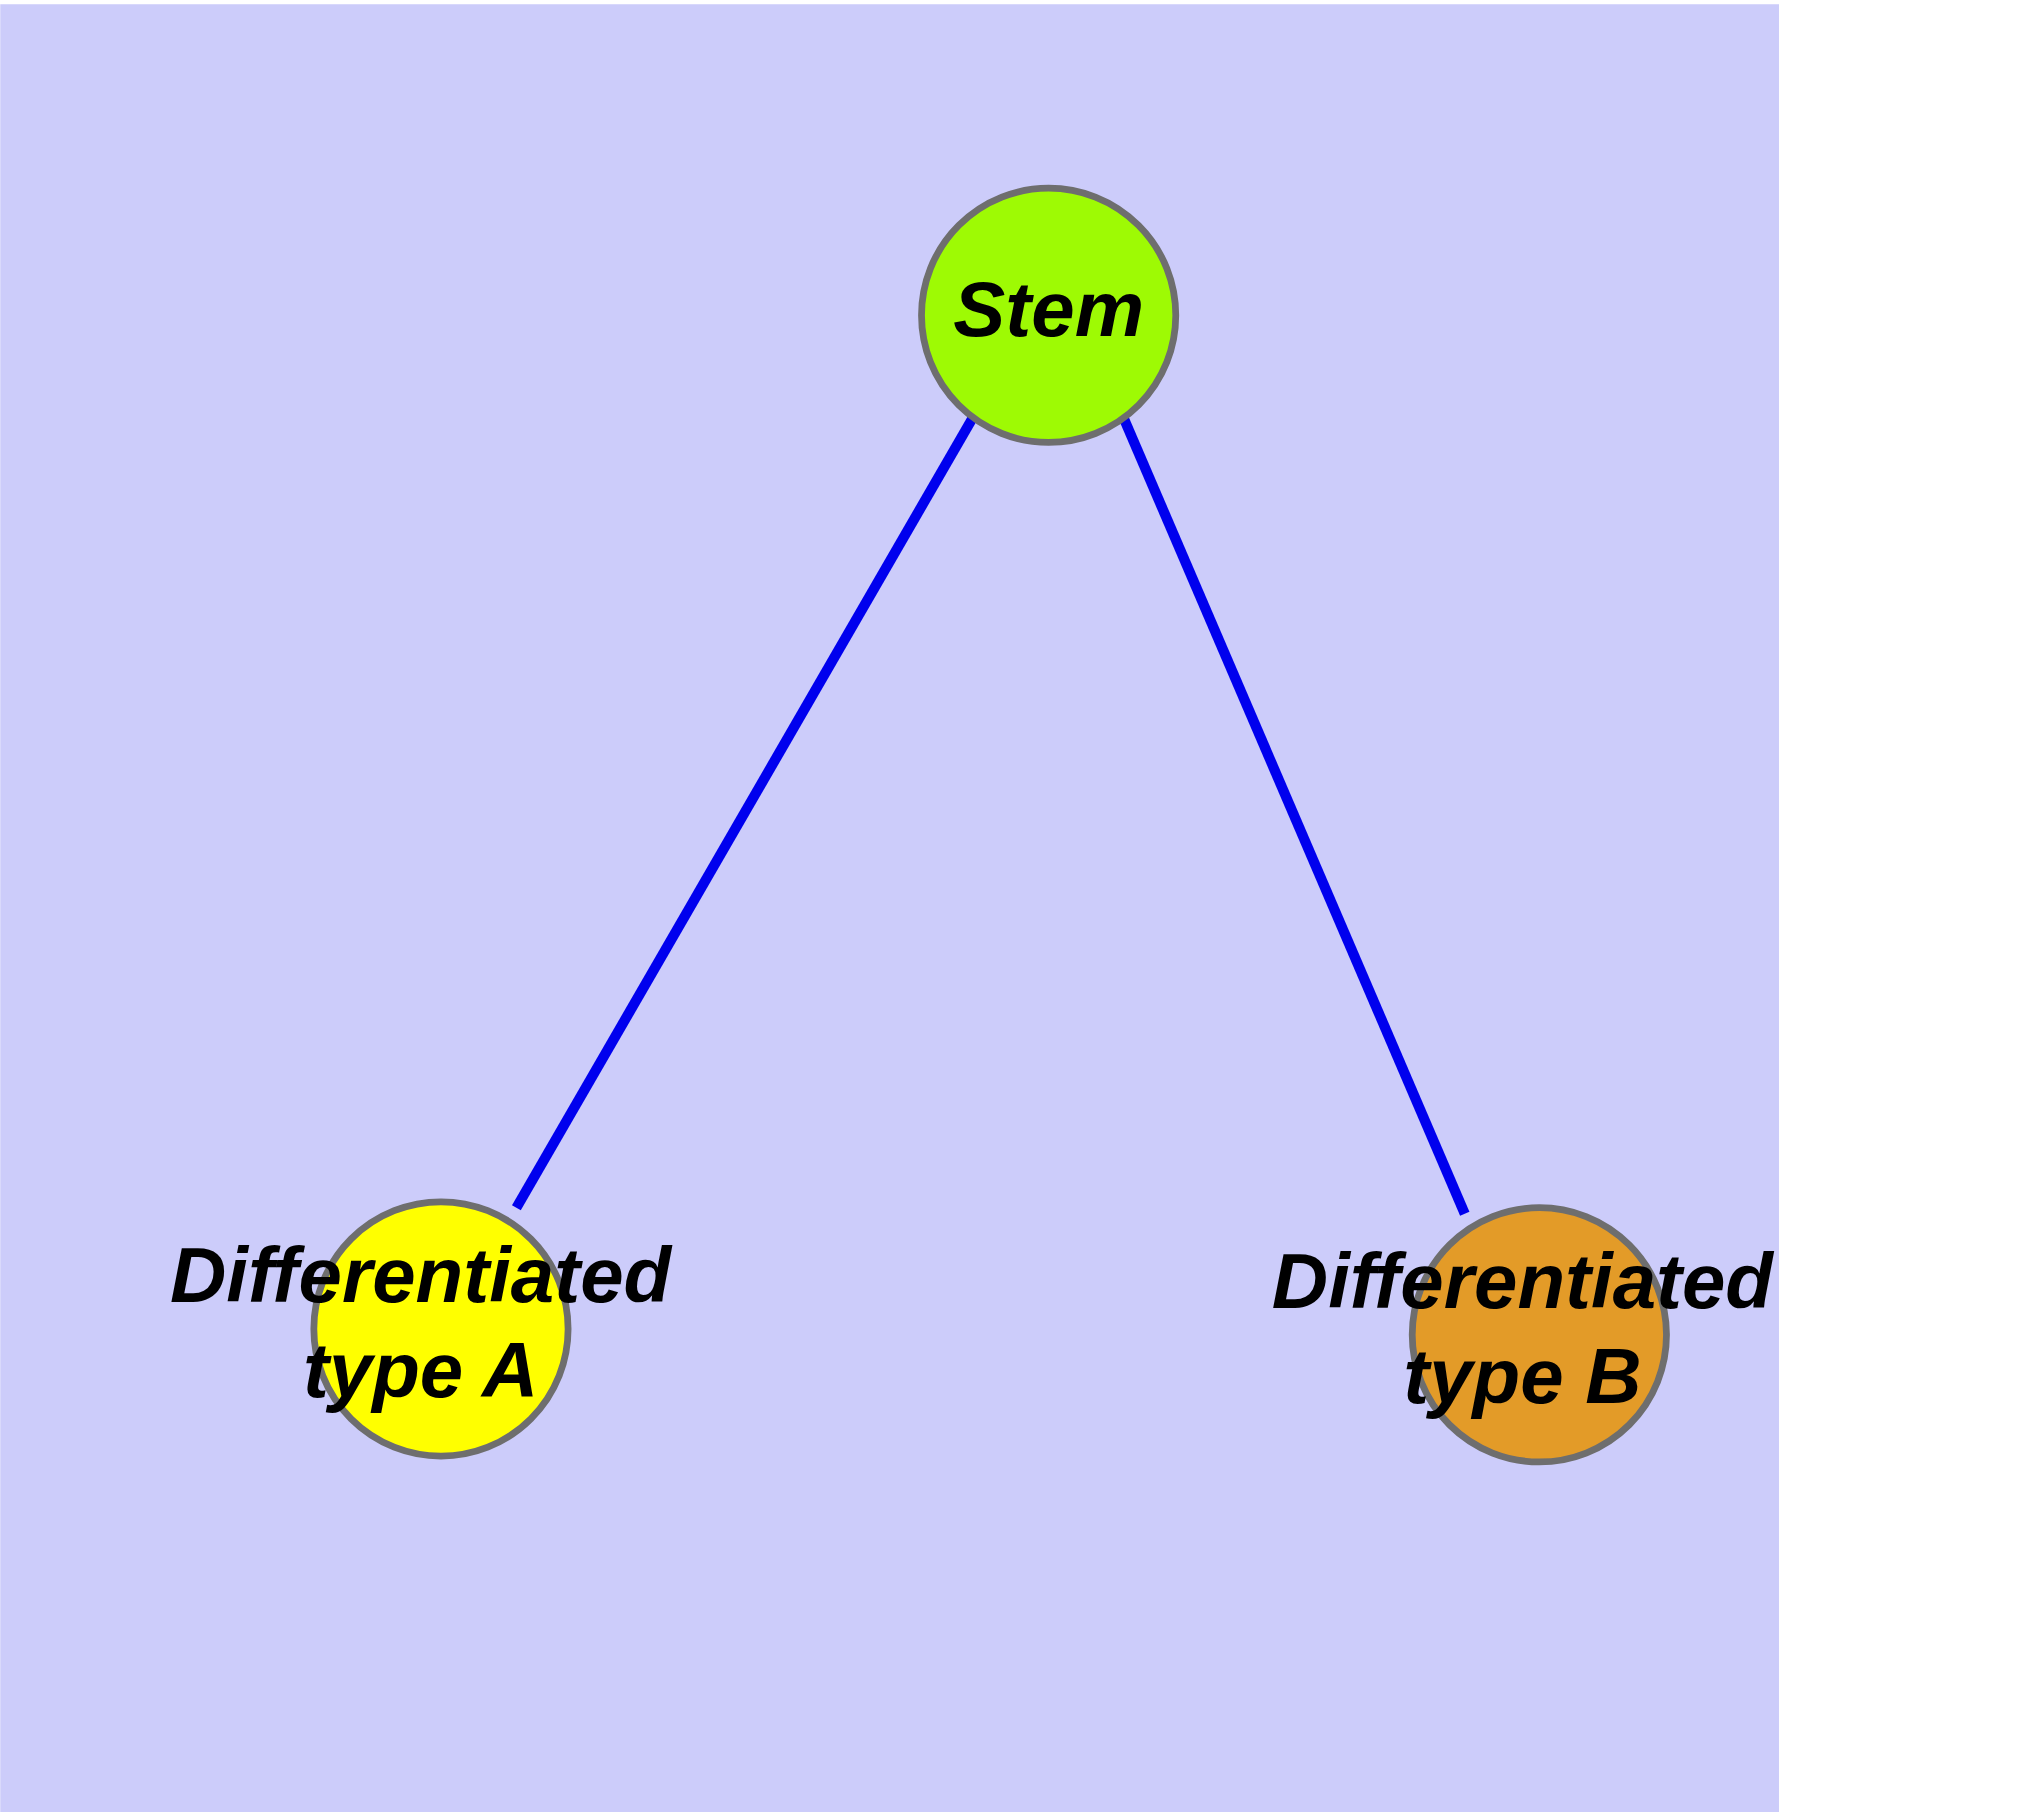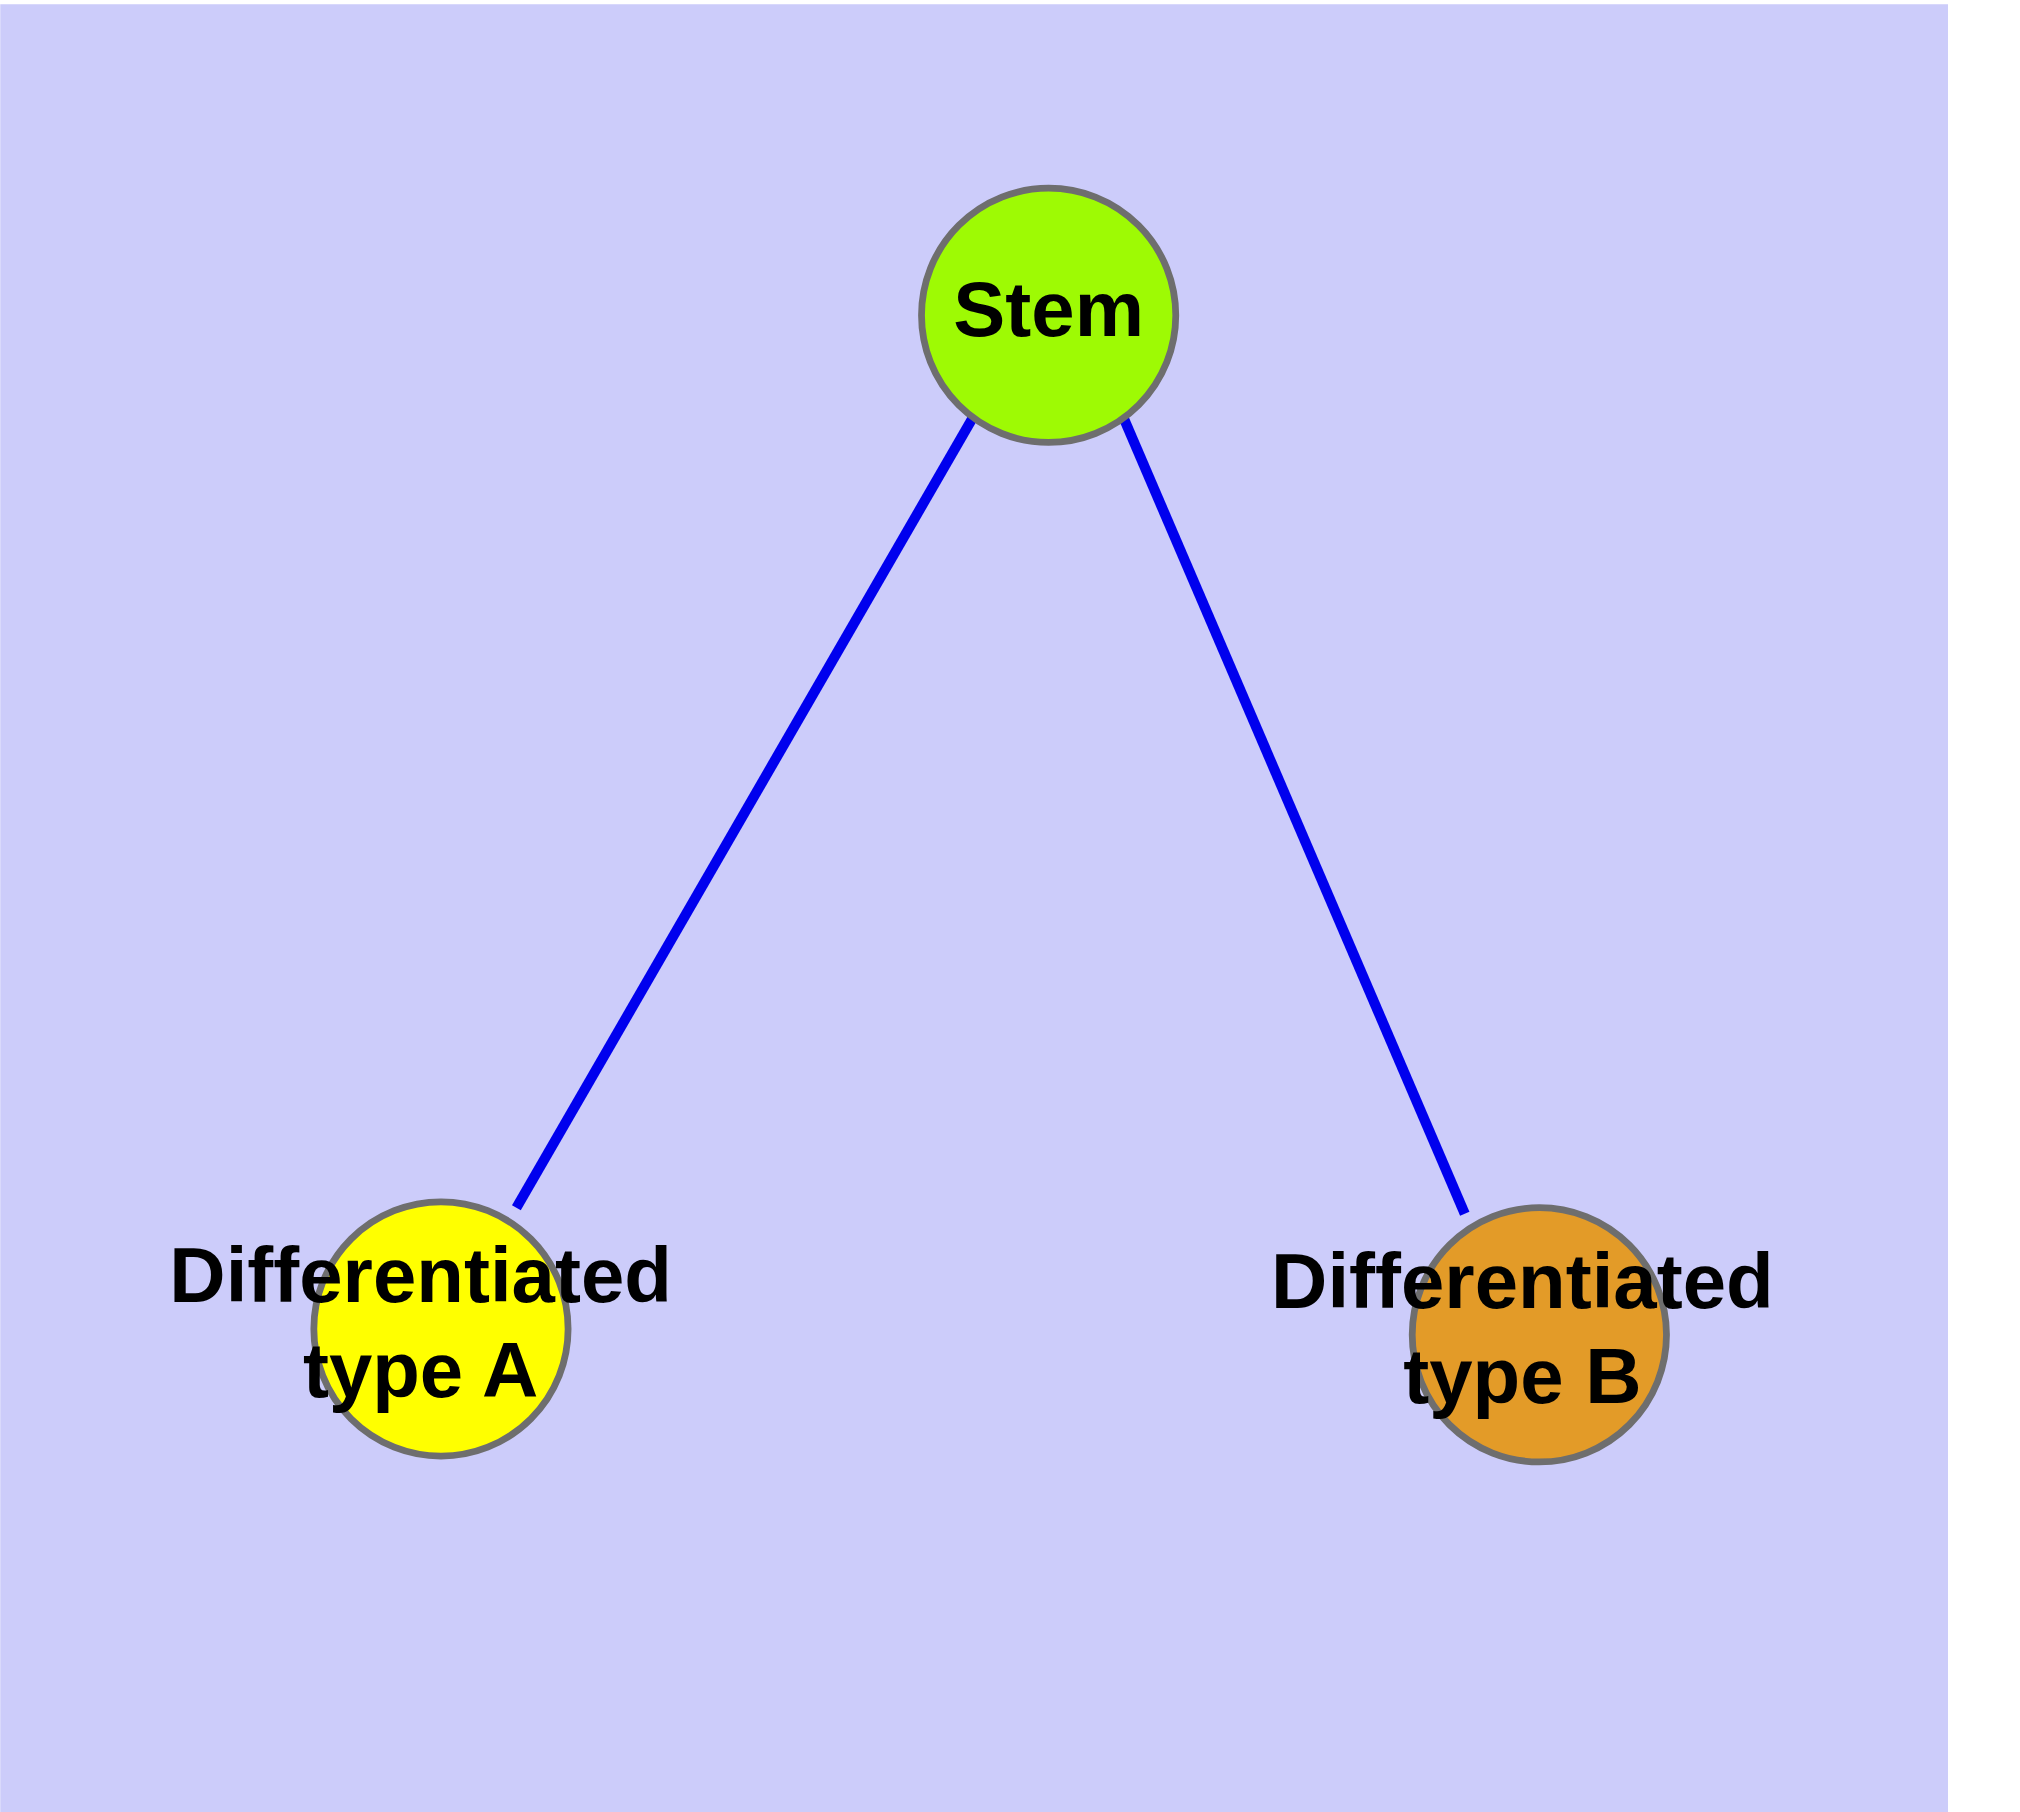--- a/index.html
+++ b/index.html
@@ -30,21 +30,21 @@
     dominant-baseline: middle;
     text-anchor: middle;
     paint-order: normal;
   }
   .node-label-big  { font-size: 92px; }
   .node-label-leaf { font-size: 92px; }
 </style>
 </head>
 <body>
 
-<div id="stage" style="width: 1948px; height: 1812px; background: rgb(255, 255, 255);">
+<div id="stage" style="width: 1779px; height: 1812px; background: rgb(255, 255, 255); font-style: italic;">
   <svg id="graph-svg" viewBox="0 0 2384 2138" xmlns="http://www.w3.org/2000/svg" style="width: 2021px; height: 1812px;">
 
     <rect id="bg-rect" x="0" y="5" width="2384" height="2133" fill="#ccccfa"></rect>
 
     <g>
       <line id="edge-0" x1="1148" y1="492" x2="609" y2="1425" stroke="#0000ee" stroke-width="12" stroke-linecap="butt"></line>
       <line id="edge-1" x1="1325" y1="492" x2="1728" y2="1432" stroke="#0000ee" stroke-width="12" stroke-linecap="butt"></line>
     </g>
 
     <g>

